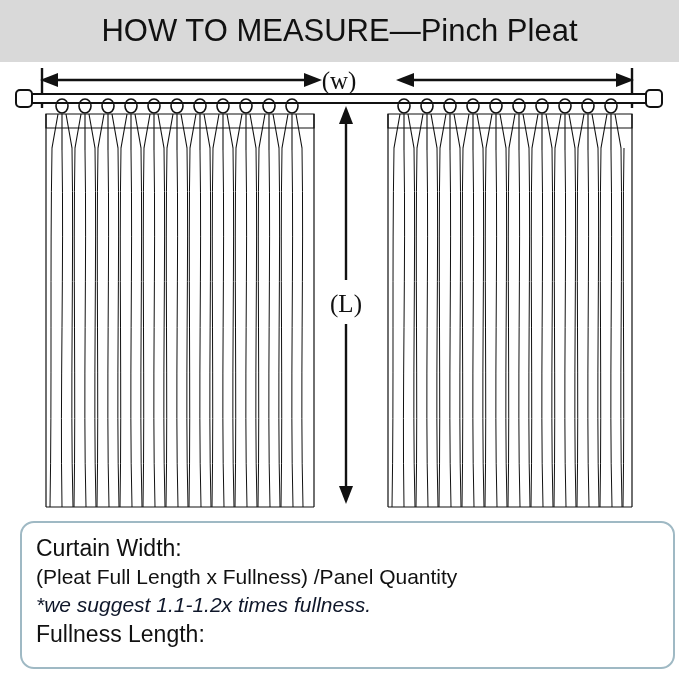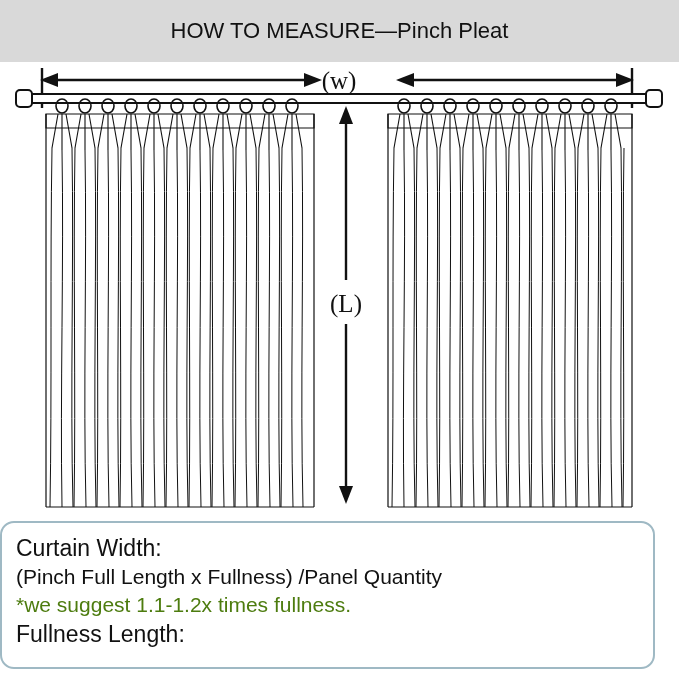--- a/index.html
+++ b/index.html
@@ -29,21 +29,21 @@
     left: 0;
     top: 0;
     width: 679px;
     height: 62px;
     background: #d9d9d9;
     display: flex;
     align-items: center;
     justify-content: center;
   }
   #title-text {
-    font-size: 22px;
+    font-size: 31px;
     letter-spacing: 0px;
     color: #111111;
     white-space: nowrap;
   }
 
   
   #diagram {
     position: absolute;
     left: 0;
     top: 62px;
@@ -56,42 +56,43 @@
 
   .dim-label {
     font-family: "Liberation Serif", serif;
     font-size: 25px;
     fill: #111111;
   }
 
   
   #info-box {
     position: absolute;
-    left: 0;
+    left: 20px;
     top: 521px;
     width: 655px;
     height: 148px;
     border: 2px solid #9fb9c4;
     border-radius: 14px;
     background: #ffffff;
     box-sizing: border-box;
     padding: 10px 14px 6px 14px;
   }
   .info-line {
     font-size: 21px;
     line-height: 28px;
     color: #111111;
     white-space: nowrap;
   }
   .info-line.heading {
     font-size: 23px;
     line-height: 30px;
   }
   .info-line.note {
-    color: #4d7c0f;
+    color: #0f172a;
+    font-style: italic;
   }
 </style>
 </head>
 <body>
 
 <div id="page">
 
   <div id="title-bar">
     <div id="title-text">HOW TO MEASURE—Pinch Pleat</div>
   </div>
@@ -264,18 +265,18 @@
 
       <g stroke="#111111" stroke-width="1.2" fill="none">
         <path d="M46,445 L314,445"></path>
         <path d="M388,445 L632,445"></path>
       </g>
     </svg>
   </div>
 
   <div id="info-box">
     <div class="info-line heading">Curtain Width:</div>
-    <div class="info-line">(Pinch Full Length x Fullness) /Panel Quantity</div>
+    <div class="info-line">(Pleat Full Length x Fullness) /Panel Quantity</div>
     <div class="info-line note">*we suggest 1.1-1.2x times fullness.</div>
     <div class="info-line heading">Fullness Length:</div>
   </div>
 
 </div>
 
 </body></html>

